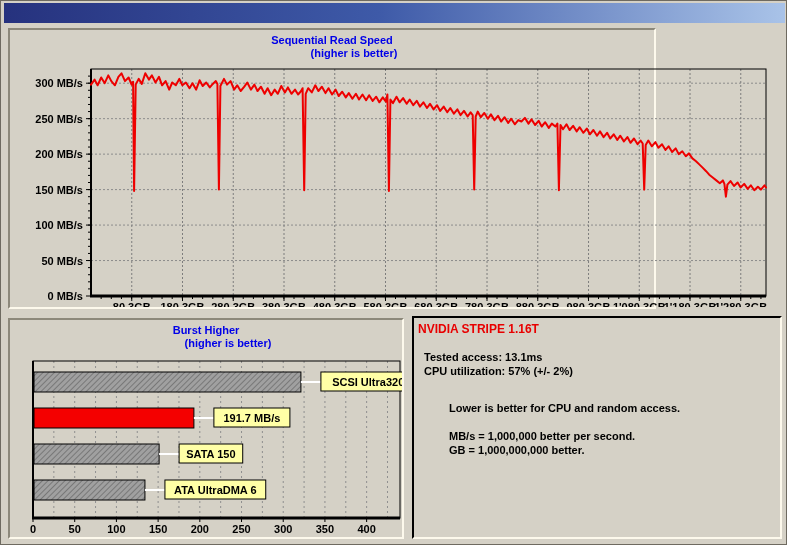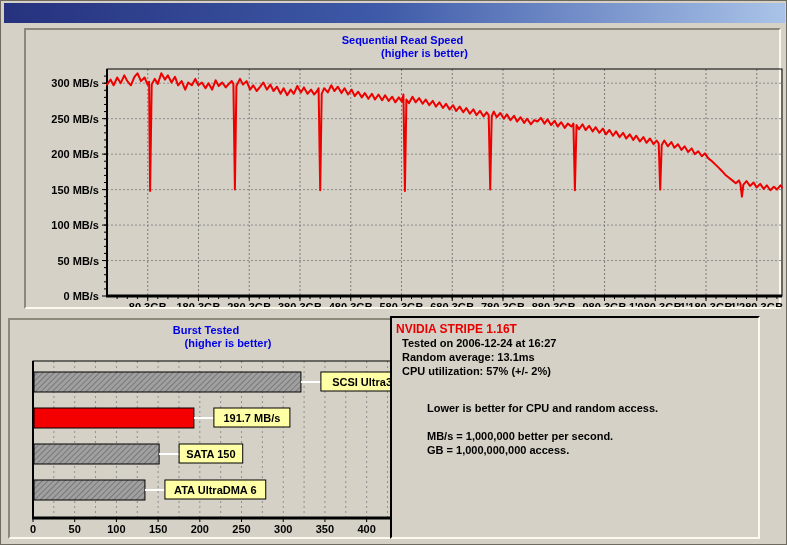--- a/index.html
+++ b/index.html
@@ -19,23 +19,23 @@
     position:absolute; left:3px; top:2px; width:781px; height:20px;
     background:linear-gradient(90deg,#26327e 0%,#3e5aa8 48%,#a9c3e8 100%);
     color:#fff; line-height:20px; padding-left:5px;
     font-size:12px; white-space:pre; overflow:hidden;
   }
   .panel {
     position:absolute;
     border:2px solid;
     border-color:#8c887a #fdf9ec #fdf9ec #8c887a;
   }
-  .panel-top    { left:23px;  top:27px;  width:757px; height:281px; }
+  .panel-top    { left:7px;  top:27px;  width:648px; height:281px; }
   .panel-burst  { left:7px;  top:317px; width:396px; height:221px; }
-  .panel-info   { left:389px; top:315px; width:370px; height:223px;
+  .panel-info   { left:411px; top:315px; width:370px; height:223px;
                   border-color:#000 #fdf9ec #fdf9ec #000; }
   .chart-title, .chart-subtitle {
     position:absolute; left:0; right:0; text-align:center;
     color:#0000e8; font-size:11px;
   }
   .chart-title    { top:4px; }
   .chart-subtitle { top:17px;margin-left:44px; }
   svg.chart { position:absolute; left:0; top:0; }
   .drive-name { position:absolute; left:4px; top:4px; color:#e80000; font-size:12px; white-space:pre; }
   .detail-line { position:absolute; left:10px; width:350px; white-space:pre; }
@@ -211,21 +211,21 @@
         <text x="73" y="128.125" font-family="&quot;Liberation Sans&quot;, sans-serif" font-size="11" font-weight="bold" fill="#000" text-anchor="end">200 MB/s</text>
         <line x1="76" y1="88.65625" x2="81" y2="88.65625" stroke="#000" stroke-width="1"></line>
         <text x="73" y="92.65625" font-family="&quot;Liberation Sans&quot;, sans-serif" font-size="11" font-weight="bold" fill="#000" text-anchor="end">250 MB/s</text>
         <line x1="76" y1="53.1875" x2="81" y2="53.1875" stroke="#000" stroke-width="1"></line>
         <text x="73" y="57.1875" font-family="&quot;Liberation Sans&quot;, sans-serif" font-size="11" font-weight="bold" fill="#000" text-anchor="end">300 MB/s</text>
         <polyline points="81.0,54.6 84.6,49.6 87.6,55.3 91.2,47.5 94.7,53.2 98.3,45.4 101.3,51.1 104.9,55.3 108.4,46.8 111.5,43.3 115.0,51.1 118.6,47.5 121.6,54.6 123.1,51.8 124.1,161.0 125.7,54.6 128.7,48.9 131.8,53.9 135.3,43.3 138.9,49.6 141.9,45.4 145.5,52.5 149.0,46.8 152.1,55.3 155.6,51.1 159.2,59.6 162.2,52.5 165.8,55.3 169.3,48.9 172.4,55.3 175.9,52.5 179.5,58.2 182.5,53.2 186.1,59.6 189.6,50.3 192.7,56.0 196.2,52.5 199.8,57.4 202.8,53.9 205.8,51.1 207.4,53.9 208.9,159.6 210.4,56.0 214.0,48.9 217.0,54.6 220.6,51.1 224.1,59.6 227.2,55.3 230.7,61.0 234.3,56.7 237.3,52.5 240.9,59.6 244.4,54.6 247.5,61.0 251.0,56.7 254.6,63.8 257.6,58.2 261.2,65.2 264.7,59.6 267.8,63.8 271.3,56.0 274.9,62.4 277.9,57.4 281.5,63.8 285.0,59.6 288.1,64.5 291.1,61.0 292.6,58.2 294.2,160.3 295.7,63.8 298.2,58.2 301.8,62.4 305.3,55.3 308.4,61.0 311.9,56.7 315.5,63.1 318.5,58.2 322.1,64.5 325.6,59.6 328.7,66.0 332.2,61.7 335.8,67.4 338.8,63.1 342.4,68.8 345.9,63.8 349.0,69.5 352.5,64.5 356.1,70.2 359.1,65.2 362.7,70.9 366.2,66.7 369.3,72.3 372.8,67.4 375.9,71.6 377.4,64.5 378.9,161.0 380.4,69.5 383.0,73.1 386.5,66.7 389.6,72.3 393.1,68.1 396.7,73.8 399.7,69.5 403.3,75.2 406.8,70.9 409.9,76.6 413.4,72.3 417.0,78.0 420.0,73.8 423.6,79.4 427.1,75.2 430.2,80.9 433.7,76.6 437.3,82.3 440.3,78.0 443.9,83.7 447.4,79.4 450.5,85.1 454.0,80.9 457.6,86.5 460.6,82.3 462.7,85.1 464.2,159.6 465.7,86.5 467.7,81.6 470.8,87.2 474.3,83.0 477.9,88.7 480.9,84.4 484.5,90.1 488.0,85.8 491.1,91.5 494.6,87.2 498.2,92.9 501.2,88.7 504.8,94.3 508.3,90.1 511.4,91.5 514.9,87.9 518.5,93.6 521.5,89.4 525.1,95.0 528.6,90.8 531.7,96.5 535.2,92.2 538.8,97.9 541.8,93.6 545.4,96.5 547.4,93.6 548.9,160.3 550.5,95.0 553.0,99.3 556.5,94.3 559.6,100.0 563.1,95.8 566.7,101.4 569.7,97.2 573.3,102.8 576.8,98.6 579.9,104.3 583.4,100.0 587.0,105.7 590.0,101.4 593.6,107.1 597.1,102.8 600.2,108.5 603.7,104.3 607.3,109.9 610.3,105.7 613.9,111.4 617.4,107.1 620.5,112.8 624.0,108.5 627.6,114.2 630.6,110.6 632.7,113.5 634.2,159.6 635.7,114.9 638.3,110.6 641.8,116.3 645.4,112.1 648.4,117.7 652.0,114.2 655.5,119.9 658.6,116.3 662.1,122.0 665.7,118.4 668.7,124.1 672.3,121.3 675.8,126.3 678.9,123.4 682.4,128.4 686.0,131.2 689.0,134.1 692.6,137.6 696.1,141.2 699.2,144.7 702.7,147.5 706.3,150.4 709.8,153.2 712.9,150.4 714.4,153.9 715.9,166.7 717.4,154.6 720.5,151.1 724.0,156.0 727.6,152.5 730.6,157.5 734.2,153.9 737.7,158.9 740.8,155.3 744.3,160.3 747.9,156.8 750.9,159.6 754.5,155.3 756.0,157.5" fill="none" stroke="#ee0000" stroke-width="2" stroke-linejoin="round" stroke-linecap="round"></polyline>
       </svg>
   </div>
 
   <div class="panel panel-burst dither">
-    <div class="chart-title">Burst Tested</div>
+    <div class="chart-title">Burst Higher</div>
     <div class="chart-subtitle">(higher is better)</div>
     <svg id="burst-svg" class="chart" width="392" height="217" viewBox="0 0 392 217">
         <defs>
           <pattern id="hatch" width="4" height="4" patternUnits="userSpaceOnUse" patternTransform="rotate(45)">
             <rect x="0" y="0" width="4" height="4" fill="#a0a0a0"></rect>
             <line x1="0" y1="0" x2="0" y2="4" stroke="#6e6e6e" stroke-width="1.6"></line>
           </pattern>
         </defs>
         <line x1="43.85227272727273" y1="41" x2="43.85227272727273" y2="198" stroke="#8f8f8f" stroke-width="1" stroke-dasharray="2 3"></line>
         <line x1="64.70454545454545" y1="41" x2="64.70454545454545" y2="198" stroke="#8f8f8f" stroke-width="1" stroke-dasharray="2 3"></line>
@@ -279,21 +279,20 @@
         <text x="200.91363636363639" y="138" font-family="&quot;Liberation Sans&quot;, sans-serif" font-size="11" font-weight="bold" fill="#000" text-anchor="middle">SATA 150</text>
         <rect x="24" y="160" width="110.93409090909091" height="20" fill="url(#hatch)" stroke="#000" stroke-width="1"></rect>
         <line x1="134.9340909090909" y1="170" x2="154.9340909090909" y2="170" stroke="#fff" stroke-width="2"></line>
         <rect x="154.9340909090909" y="160" width="100.8" height="19" fill="#ffffa6" stroke="#000" stroke-width="1"></rect>
         <text x="205.33409090909092" y="174" font-family="&quot;Liberation Sans&quot;, sans-serif" font-size="11" font-weight="bold" fill="#000" text-anchor="middle">ATA UltraDMA 6</text>
       </svg>
   </div>
 
   <div class="panel panel-info dither">
     <div class="drive-name">NVIDIA STRIPE 1.16T</div>
-    <div class="detail-line" style="top:19px">Tested on 2006-12-24 at 16:27</div>
-    <div class="detail-line" style="top:33px">Random average: 13.1ms</div>
+    <div class="detail-line" style="top:33px">Tested access: 13.1ms</div>
     <div class="detail-line" style="top:47px">CPU utilization: 57% (+/- 2%)</div>
     <div class="note-line" style="top:84px">Lower is better for CPU and random access.</div>
     <div class="note-line" style="top:112px">MB/s = 1,000,000 better per second.</div>
-    <div class="note-line" style="top:126px">GB = 1,000,000,000 access.</div>
+    <div class="note-line" style="top:126px">GB = 1,000,000,000 better.</div>
   </div>
 
 </div>
 
 </body></html>

